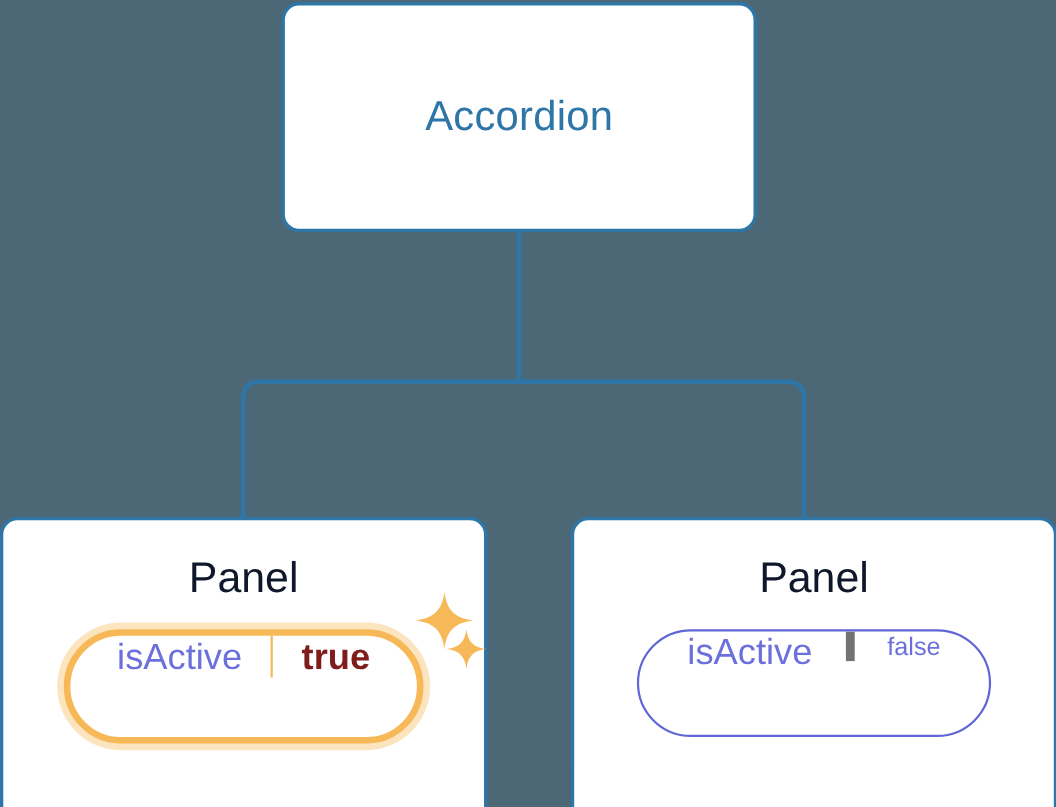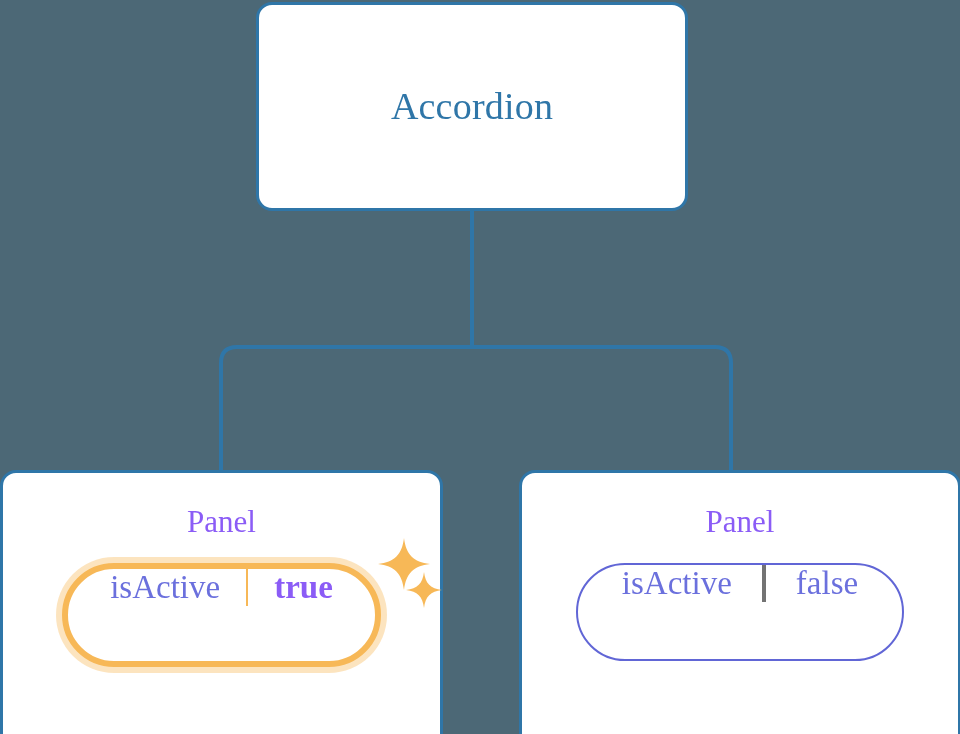--- a/index.html
+++ b/index.html
@@ -13,21 +13,20 @@
     overflow: hidden;
     font-family: "Liberation Sans", sans-serif;
     background: #4c6876;
   }
 
   #stage {
     position: relative;
     width: 960px;
     height: 552px;
     background: #4c6876;
-    font-family: Liberation Serif, serif;
   }
 
   
   #connectors {
     position: absolute;
     left: 0;
     top: 0;
     width: 960px;
     height: 734px;
     pointer-events: none;
@@ -65,22 +64,22 @@
   .panel-card {
     top: 470px;
     height: 290px;            
     padding-top: 32px;
   }
 
   .panel-left  { left: 0px;   width: 443px; }
   .panel-right { left: 519px; width: 442px; }
 
   .panel-title {
-    color: #8b5cf6;
-    font-size: 31px;
+    color: #0f172a;
+    font-size: 39px;
     line-height: 1.1;
     font-weight: 400;
     white-space: nowrap;
   }
 
   
   .pill-wrap {
     position: relative;
     margin-top: 24px;
   }
@@ -108,44 +107,44 @@
     border: 2px solid #6166d6;
     height: 98px;
   }
   .pill-plain .pill-name {
     padding: 0 30px 0 44px;
     font-size: 33px;
     color: #6b70dd;
     font-weight: 400;
   }
   .pill-plain .pill-value {
-    border-left: 4px solid #737373;
+    border-left: 8px solid #737373;
     padding: 0 44px 0 30px;
-    font-size: 33px;
+    font-size: 23px;
     color: #6b70dd;
     font-weight: 400;
   }
 
   
   .pill-highlight {
     border: 6px solid #f7b857;
     height: 104px;
     box-shadow: 0 0 0 6px rgba(249, 195, 112, 0.45);
   }
   .pill-highlight .pill-name {
     padding: 0 26px 0 42px;
     font-size: 33px;
     color: #6b70dd;
     font-weight: 400;
   }
   .pill-highlight .pill-value {
     border-left: 2px solid #f7b857;
     padding: 0 42px 0 26px;
     font-size: 33px;
-    color: #8b5cf6;
+    color: #7f1d1d;
     font-weight: 700;
   }
 
   
   .sparkle {
     position: absolute;
     pointer-events: none;
   }
   .sparkle-large { left: 378px; top: 538px; width: 52px; height: 52px; }
   .sparkle-small { left: 406px; top: 572px; width: 36px; height: 36px; }

